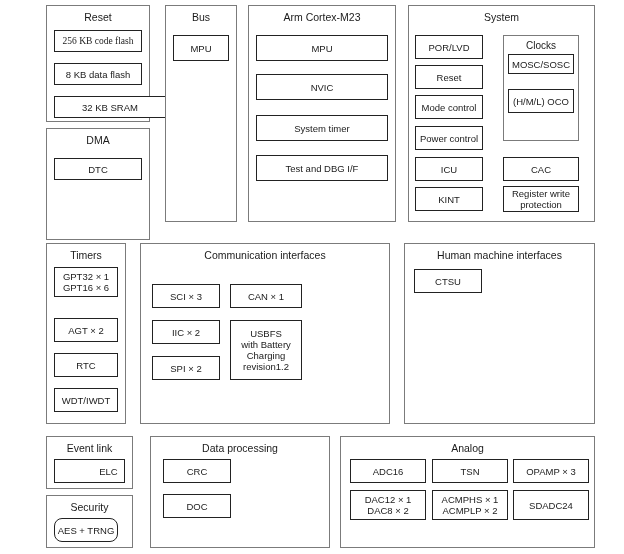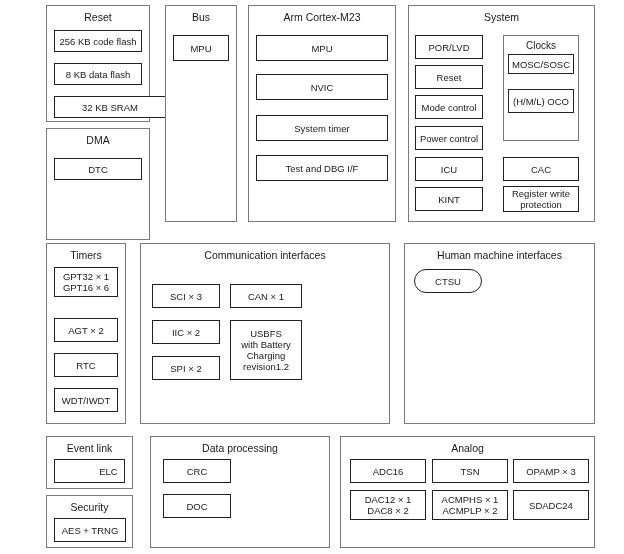--- a/index.html
+++ b/index.html
@@ -67,21 +67,21 @@
     white-space: nowrap;
   }
 </style>
 </head>
 <body>
 
 <div id="diagram">
     <div class="group" style="left: 46px; top: 5px; width: 104px; height: 117px;">
       <div class="group-title">Reset</div>
     </div>
-    <div class="blk" style="left: 54px; top: 30px; width: 88px; height: 22px;">256 KB code flash</div>
+    <div class="blk" style="left: 54px; top: 30px; width: 88px; height: 22px; font-family: Liberation Serif, serif;">256 KB code flash</div>
     <div class="blk" style="left: 54px; top: 63px; width: 88px; height: 22px;">8 KB data flash</div>
     <div class="blk" style="left: 54px; top: 96px; width: 112px; height: 22px;">32 KB SRAM</div>
     <div class="group" style="left: 46px; top: 128px; width: 104px; height: 112px;">
       <div class="group-title">DMA</div>
     </div>
     <div class="blk" style="left: 54px; top: 158px; width: 88px; height: 22px;">DTC</div>
     <div class="group" style="left: 165px; top: 5px; width: 72px; height: 217px;">
       <div class="group-title">Bus</div>
     </div>
     <div class="blk" style="left: 173px; top: 35px; width: 56px; height: 26px;">MPU</div>
@@ -124,29 +124,29 @@
     <div class="blk" style="left: 152px; top: 320px; width: 68px; height: 24px;">IIC × 2</div>
     <div class="blk" style="left: 152px; top: 356px; width: 68px; height: 24px;">SPI × 2</div>
     <div class="blk" style="left: 230px; top: 284px; width: 72px; height: 24px;">CAN × 1</div>
     <div class="blk" style="left: 230px; top: 320px; width: 72px; height: 60px;">USBFS
 with Battery
 Charging
 revision1.2</div>
     <div class="group" style="left: 404px; top: 243px; width: 191px; height: 181px;">
       <div class="group-title">Human machine interfaces</div>
     </div>
-    <div class="blk" style="left: 414px; top: 269px; width: 68px; height: 24px; border-radius: 12px;">CTSU</div>
+    <div class="blk" style="left: 414px; top: 269px; width: 68px; height: 24px;">CTSU</div>
     <div class="group" style="left: 46px; top: 436px; width: 87px; height: 53px;">
       <div class="group-title">Event link</div>
     </div>
     <div class="blk" style="left: 54px; top: 459px; width: 71px; height: 24px; padding-left: 40px;">ELC</div>
     <div class="group" style="left: 46px; top: 495px; width: 87px; height: 53px;">
       <div class="group-title">Security</div>
     </div>
-    <div class="blk" style="left: 54px; top: 518px; width: 72px; height: 24px;">AES + TRNG</div>
+    <div class="blk" style="left: 54px; top: 518px; width: 64px; height: 24px; border-radius: 8px;">AES + TRNG</div>
     <div class="group" style="left: 150px; top: 436px; width: 180px; height: 112px;">
       <div class="group-title">Data processing</div>
     </div>
     <div class="blk" style="left: 163px; top: 459px; width: 68px; height: 24px;">CRC</div>
     <div class="blk" style="left: 163px; top: 494px; width: 68px; height: 24px;">DOC</div>
     <div class="group" style="left: 340px; top: 436px; width: 255px; height: 112px;">
       <div class="group-title">Analog</div>
     </div>
     <div class="blk" style="left: 350px; top: 459px; width: 76px; height: 24px;">ADC16</div>
     <div class="blk" style="left: 432px; top: 459px; width: 76px; height: 24px;">TSN</div>

